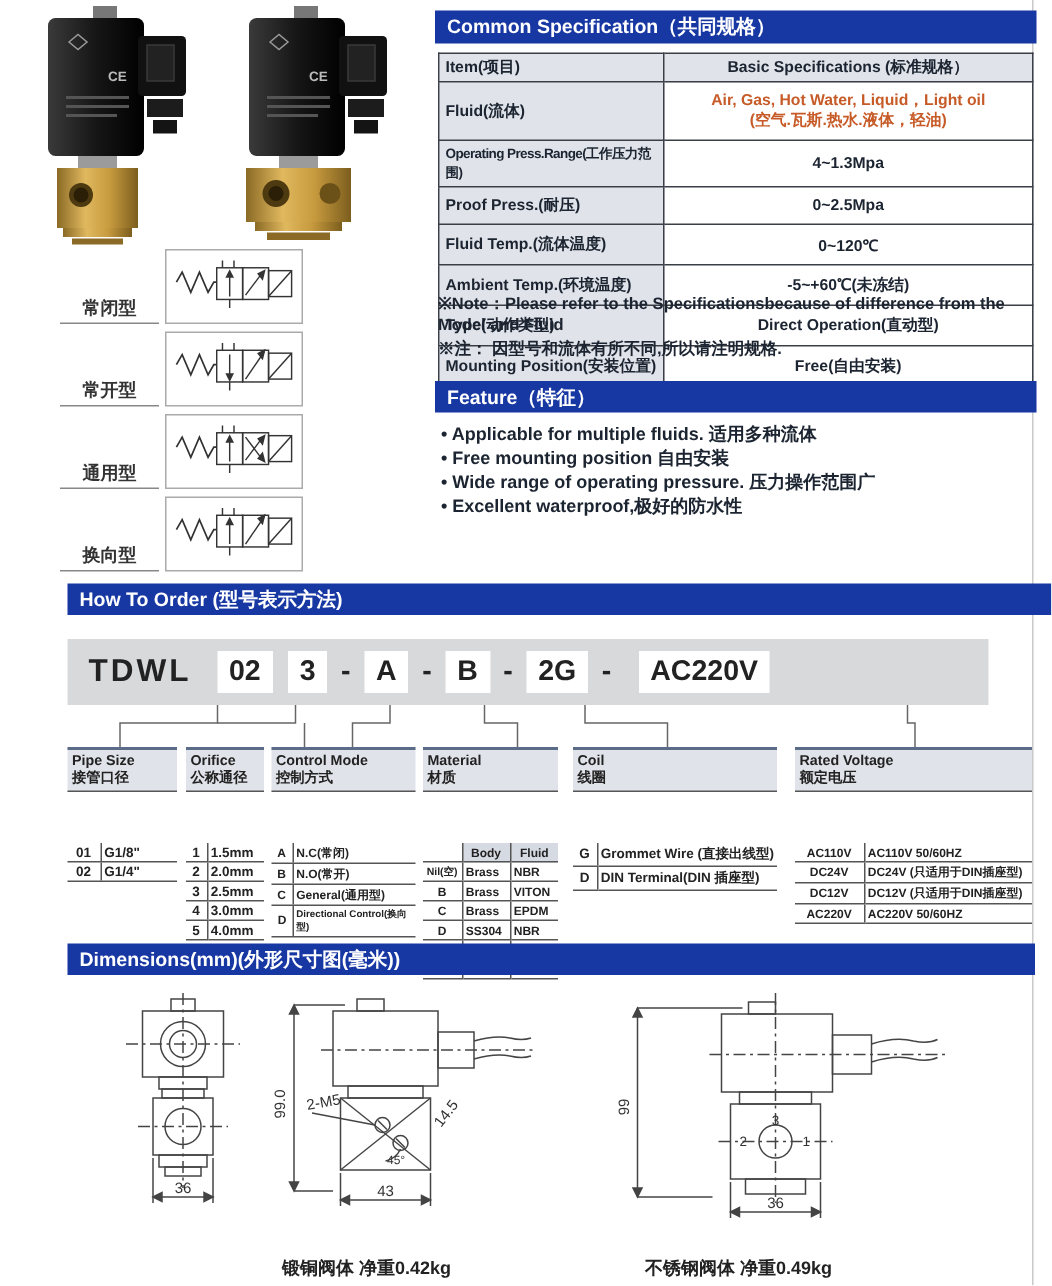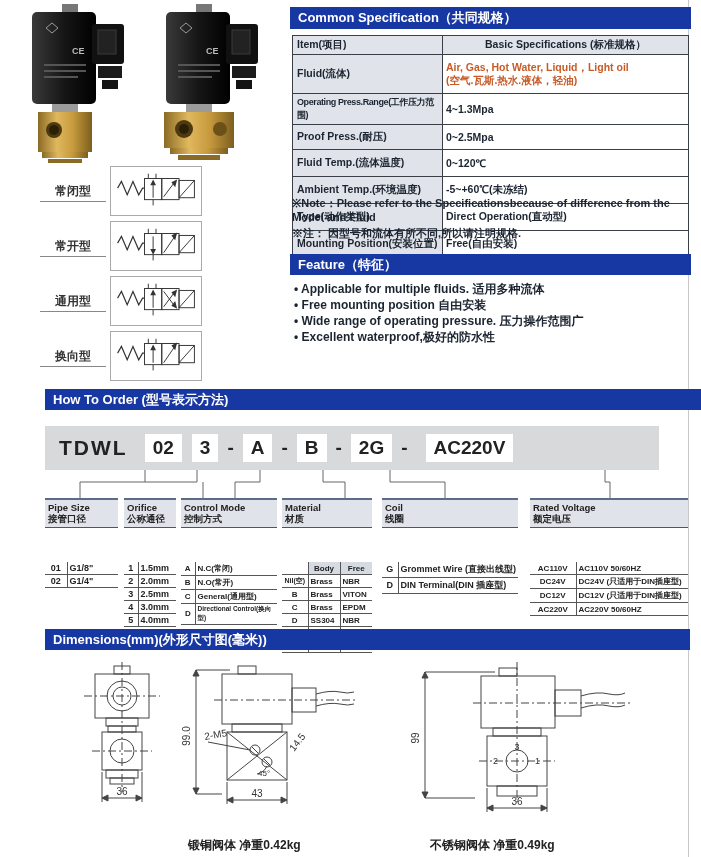--- a/index.html
+++ b/index.html
@@ -7,35 +7,35 @@
   .page { position:relative; width:701px; height:857px; background:#ffffff; overflow:hidden; }
   .page-edge { position:absolute; left:688px; top:0; width:1px; height:857px; background:#c9c9c9; }
 
   .bar { position:absolute; background:#1737a3; color:#fff; font-weight:bold; font-size:13px;
          line-height:21px; padding-left:8px; white-space:nowrap; overflow:hidden; }
 
   
   .spec-table { position:absolute; left:292px; top:35px; width:397px; border-collapse:collapse; }
   .spec-table td { border:1px solid #3a3f47; font-size:10.5px; color:#1b2430; }
   .spec-table td.lab { background:#e0e3e9; width:150px; padding:2px 4px; font-weight:bold; }
-  .spec-table td.val { font-weight:bold; padding:6px 3px; }
+  .spec-table td.val { text-align:center; font-weight:bold; padding:6px 3px; }
   .spec-table td.hdr { background:#e0e3e9; text-align:center; font-weight:bold; }
   .spec-table .fluid { color:#c75b28; line-height:1.25; }
   .lab.cond { font-size:9px; letter-spacing:-0.4px; }
 
   .notes { position:absolute; left:292px; top:196px; width:399px; font-size:11px; font-weight:bold;
            color:#1b2430; line-height:1.3; }
   .notes .cn { margin-top:1px; }
 
   .features { position:absolute; left:294px; top:281px; font-size:12px; font-weight:bold; color:#1b2430; line-height:16px; }
   .features div::before { content:"• "; }
 
   
   .vtypes { position:absolute; left:40px; top:166px; }
-  .vrow { display:flex; align-items:center; margin-bottom:5px; }
+  .vrow { display:flex; align-items:flex-end; margin-bottom:5px; }
   .vlabel { width:66px; text-align:center; font-size:12px; font-weight:bold; color:#333;
             border-bottom:1px solid #888; padding-bottom:1px; margin-top:2px; }
   .vbox { width:92px; height:50px; border:1px solid #aaa; margin-left:4px; background:#fff; }
 
   
   .band { position:absolute; left:45px; top:426px; width:614px; height:44px; background:#d8d9db;
           display:flex; align-items:center; padding:4px 14px; }
   .band .prefix { font-size:21px; font-weight:bold; color:#222; letter-spacing:2px; margin-right:12px; }
   .band .seg { background:#fff; font-size:19px; font-weight:bold; color:#222; padding:3px 8px; margin:0 5px; }
   .band .dash { font-size:19px; font-weight:bold; color:#222; margin:0 4px; }
@@ -357,21 +357,21 @@
   <div class="ot tiny" style="left:282px;width:90px">
     <div class="ot-head">
       <div>Material</div>
       <div>材质</div>
     </div>
     <table>
       <tbody>
           <tr>
         <td class="c" style="width:26px"></td>
         <td class="h" style="width:32px">Body</td>
-        <td class="h">Free</td>
+        <td class="h">Fluid</td>
       </tr>
       <tr>
             <td class="c" style="font-size:7px">Nil(空)</td>
             <td>Brass</td>
             <td>NBR</td>
           </tr>
       <tr>
             <td class="c">B</td>
             <td>Brass</td>
             <td>VITON</td>

